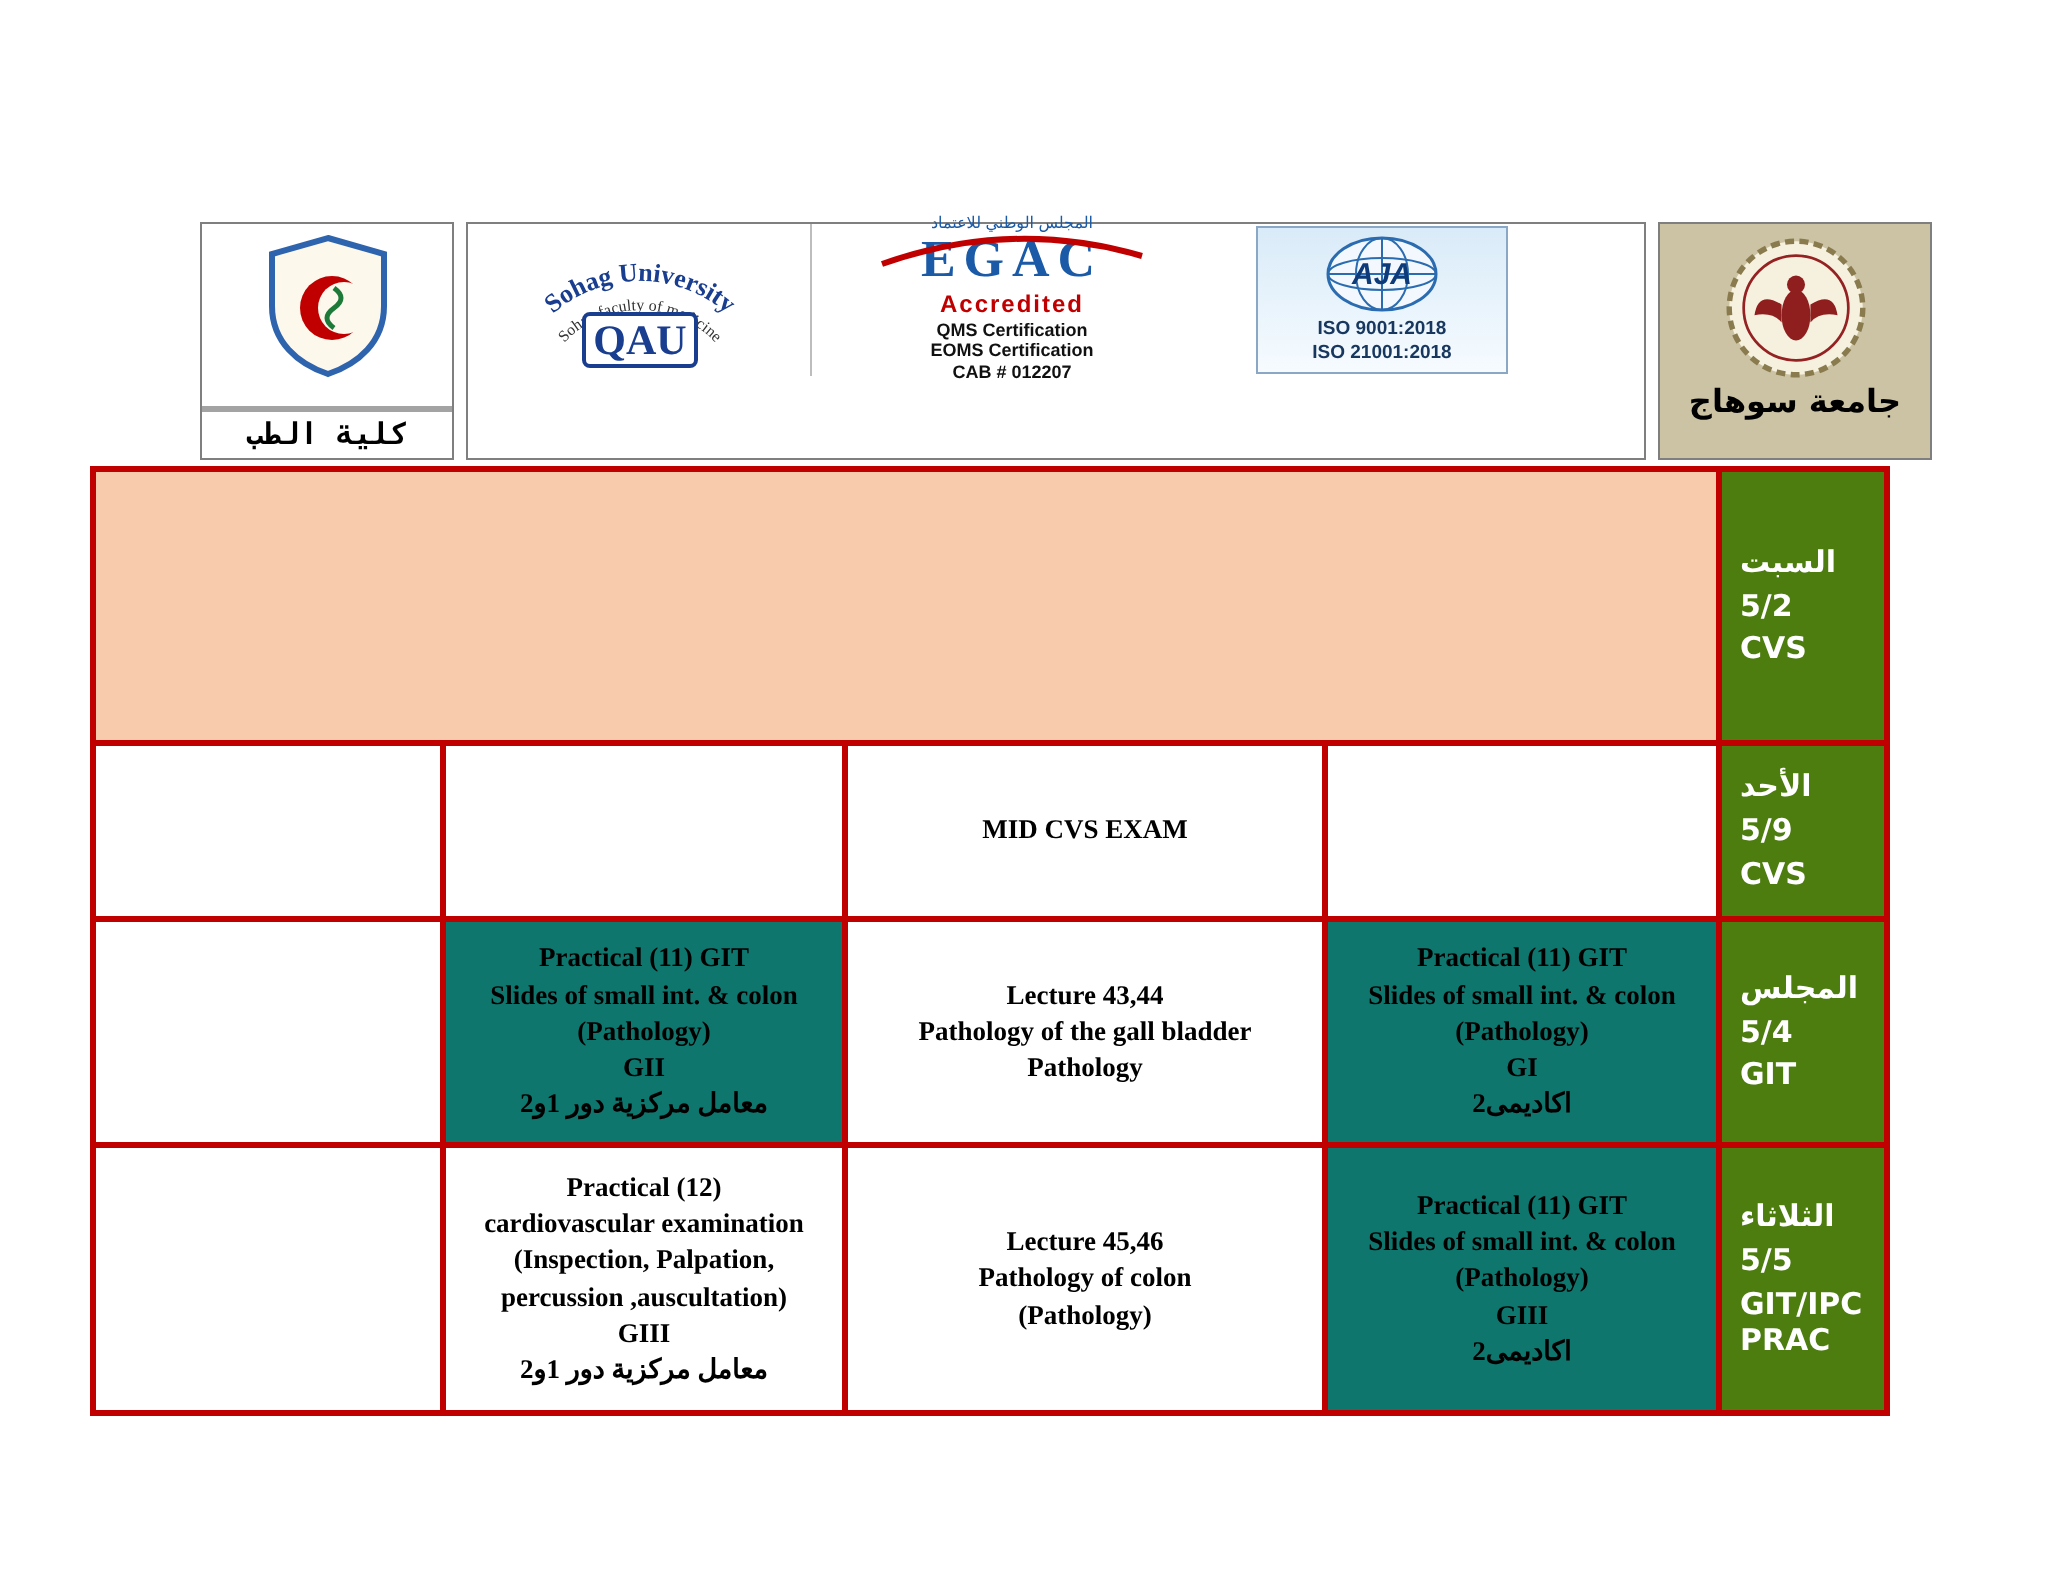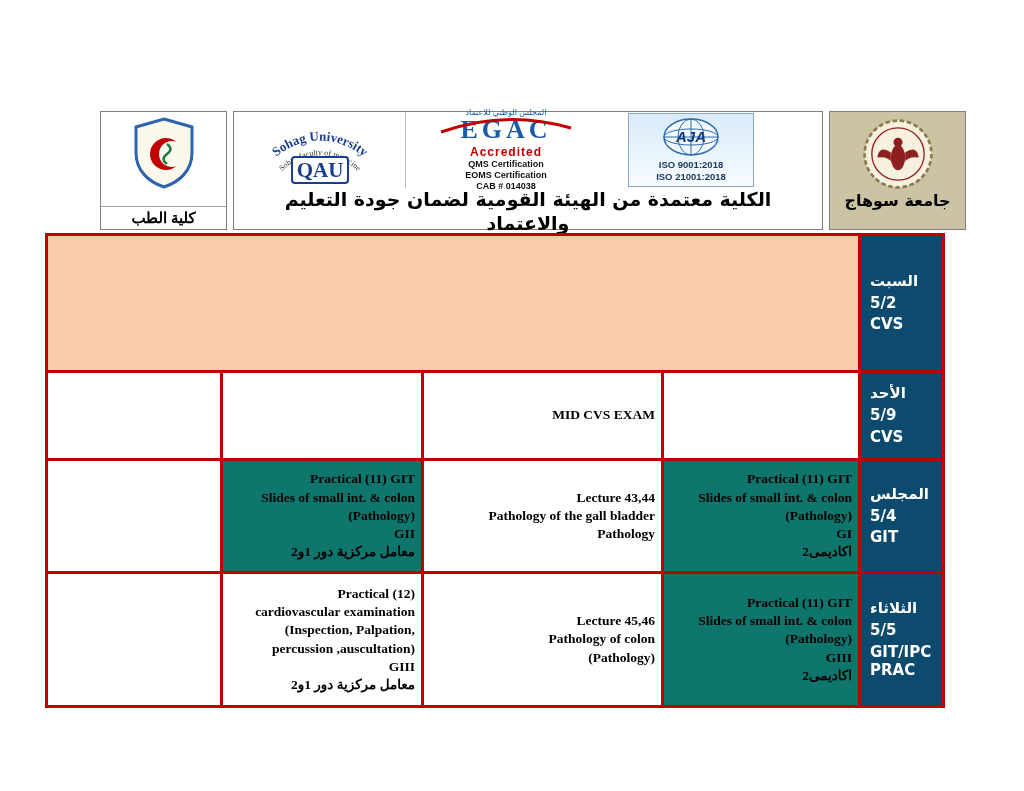--- a/index.html
+++ b/index.html
@@ -4,21 +4,21 @@
 <style>
   * { margin:0; padding:0; box-sizing:border-box; }
   body { background:#ffffff; font-family:"Liberation Sans", sans-serif; }
   .page { position:relative; width:1024px; height:791px; background:#ffffff; overflow:hidden; }
 
   
   .header { position:absolute; left:100px; top:111px; width:866px; height:119px; display:flex; gap:6px; }
   .box { border:1px solid #7f7f7f; background:#fff; }
 
   .faculty-box { width:127px; display:flex; flex-direction:column; align-items:center; justify-content:space-between; padding-top:4px; }
-  .faculty-caption { width:100%; border-top:1px solid #a3a3a3; text-align:center; font-weight:bold; font-size:15px; padding:2px 0; font-family:Liberation Serif, serif; }
+  .faculty-caption { width:100%; border-top:3px solid #a3a3a3; text-align:center; font-weight:bold; font-size:15px; padding:2px 0; font-family:Liberation Mono, monospace; }
 
   .mid-box { flex:1; display:flex; flex-direction:column; }
   .mid-top { display:flex; align-items:center; height:76px; }
 
   .sohag { width:172px; height:100%; display:flex; align-items:center; justify-content:center; border-right:1px solid #bdbdbd; }
   .arc-title { font-size:13px; font-weight:bold; fill:#1a3e8f; font-family:"Liberation Serif", serif; }
   .arc-sub   { font-size:8px; fill:#333; font-family:"Liberation Serif", serif; }
   .qau-text  { font-size:21px; font-weight:bold; fill:#1a3e8f; font-family:"Liberation Serif", serif; }
 
   .egac { width:200px; text-align:center; line-height:1.1; }
@@ -32,22 +32,22 @@
   .aja-word { font-size:15px; font-weight:bold; fill:#0d3b7a; font-style:italic; }
   .aja-iso { font-size:9.5px; font-weight:bold; color:#17375e; text-align:center; white-space:pre-line; line-height:1.25; margin-top:2px; }
 
   .accred-text { flex:1; display:flex; align-items:center; justify-content:center; font-family:"DejaVu Sans", sans-serif; font-weight:bold; font-size:19px; direction:rtl; text-align:center; padding:0 34px; line-height:1.25; color:#000; }
 
   .univ-box { width:137px; background:#cbc3a3; display:flex; flex-direction:column; align-items:center; justify-content:space-between; padding:5px 0 19px; }
   .univ-caption { font-weight:bold; font-size:16px; font-family:"DejaVu Sans", sans-serif; color:#000; }
 
   
   .schedule { position:absolute; left:45px; top:233px; width:897px; border-collapse:collapse; table-layout:fixed; font-family:"Liberation Serif", serif; }
-  .schedule td { border:3px solid #c00000; vertical-align:middle; text-align:right; font-weight:bold; font-size:13.5px; white-space:pre-line; padding:2px 6px; color:#000; line-height:1.35; }
-  .schedule td.day { background:#0c4a6e; color:#ffffff; font-family:"DejaVu Sans", sans-serif; white-space:normal; text-align:left; padding:4px 4px 4px 9px; }
+  .schedule td { border:3px solid #c00000; vertical-align:middle; text-align:center; font-weight:bold; font-size:13.5px; white-space:pre-line; padding:2px 6px; color:#000; line-height:1.35; }
+  .schedule td.day { background:#4d7c0f; color:#ffffff; font-family:"DejaVu Sans", sans-serif; white-space:normal; text-align:left; padding:4px 4px 4px 9px; }
   .day-line { font-size:15px; font-weight:bold; margin:3px 0; line-height:1.25; }
   .bg-peach { background:#f8cbad; }
   .bg-yellow { background:#0f766e; }
   .exam-cell { font-size:15px; }
 </style>
 </head>
 <body>
 
 <div class="page">
 
@@ -81,38 +81,37 @@
 
         <div class="egac">
           <div class="egac-ar">المجلس الوطني للاعتماد</div>
           <svg width="150" height="25" viewBox="0 0 150 25">
             <text x="75" y="21" text-anchor="middle" class="egac-word">EGAC</text>
             <path d="M10 15 Q75 -8 140 11" class="egac-swoosh"></path>
           </svg>
           <div class="egac-accredited">Accredited</div>
           <div class="egac-lines">QMS Certification
 EOMS Certification
-CAB # 014038</div>
+CAB # 012207</div>
         </div>
 
         <div class="aja">
           <svg width="58" height="40" viewBox="0 0 58 40">
             <ellipse cx="29" cy="20" rx="27" ry="18" fill="#f2f8fd" stroke="#2b6cb0" stroke-width="1.5"></ellipse>
             <ellipse cx="29" cy="20" rx="27" ry="8" fill="none" stroke="#2b6cb0" stroke-width="1"></ellipse>
             <ellipse cx="29" cy="20" rx="13" ry="18" fill="none" stroke="#2b6cb0" stroke-width="1"></ellipse>
             <line x1="2" y1="20" x2="56" y2="20" stroke="#2b6cb0" stroke-width="1"></line>
             <line x1="29" y1="2" x2="29" y2="38" stroke="#2b6cb0" stroke-width="1"></line>
             <text x="29" y="25" text-anchor="middle" class="aja-word">AJA</text>
           </svg>
           <div class="aja-iso">ISO 9001:2018
 ISO 21001:2018</div>
         </div>
 
       </div>
-      <div class="accred-text">الكلية معتمدة من الهيئة القومية لضمان جودة التعليم والاعتماد</div>
     </div>
 
     <div class="box univ-box">
       <svg width="80" height="80" viewBox="0 0 82 82">
         <circle cx="41" cy="41" r="37" fill="#f6f1df" stroke="#8a7b4f" stroke-width="3" stroke-dasharray="5 3"></circle>
         <circle cx="41" cy="41" r="29" fill="none" stroke="#942222" stroke-width="1.5"></circle>
         <ellipse cx="41" cy="45" rx="8" ry="14" fill="#8f1f1f"></ellipse>
         <circle cx="41" cy="28" r="5" fill="#8f1f1f"></circle>
         <path d="M33 39 Q20 31 18 45 Q28 43 33 49 Z" fill="#8f1f1f"></path>
         <path d="M49 39 Q62 31 64 45 Q54 43 49 49 Z" fill="#8f1f1f"></path>

